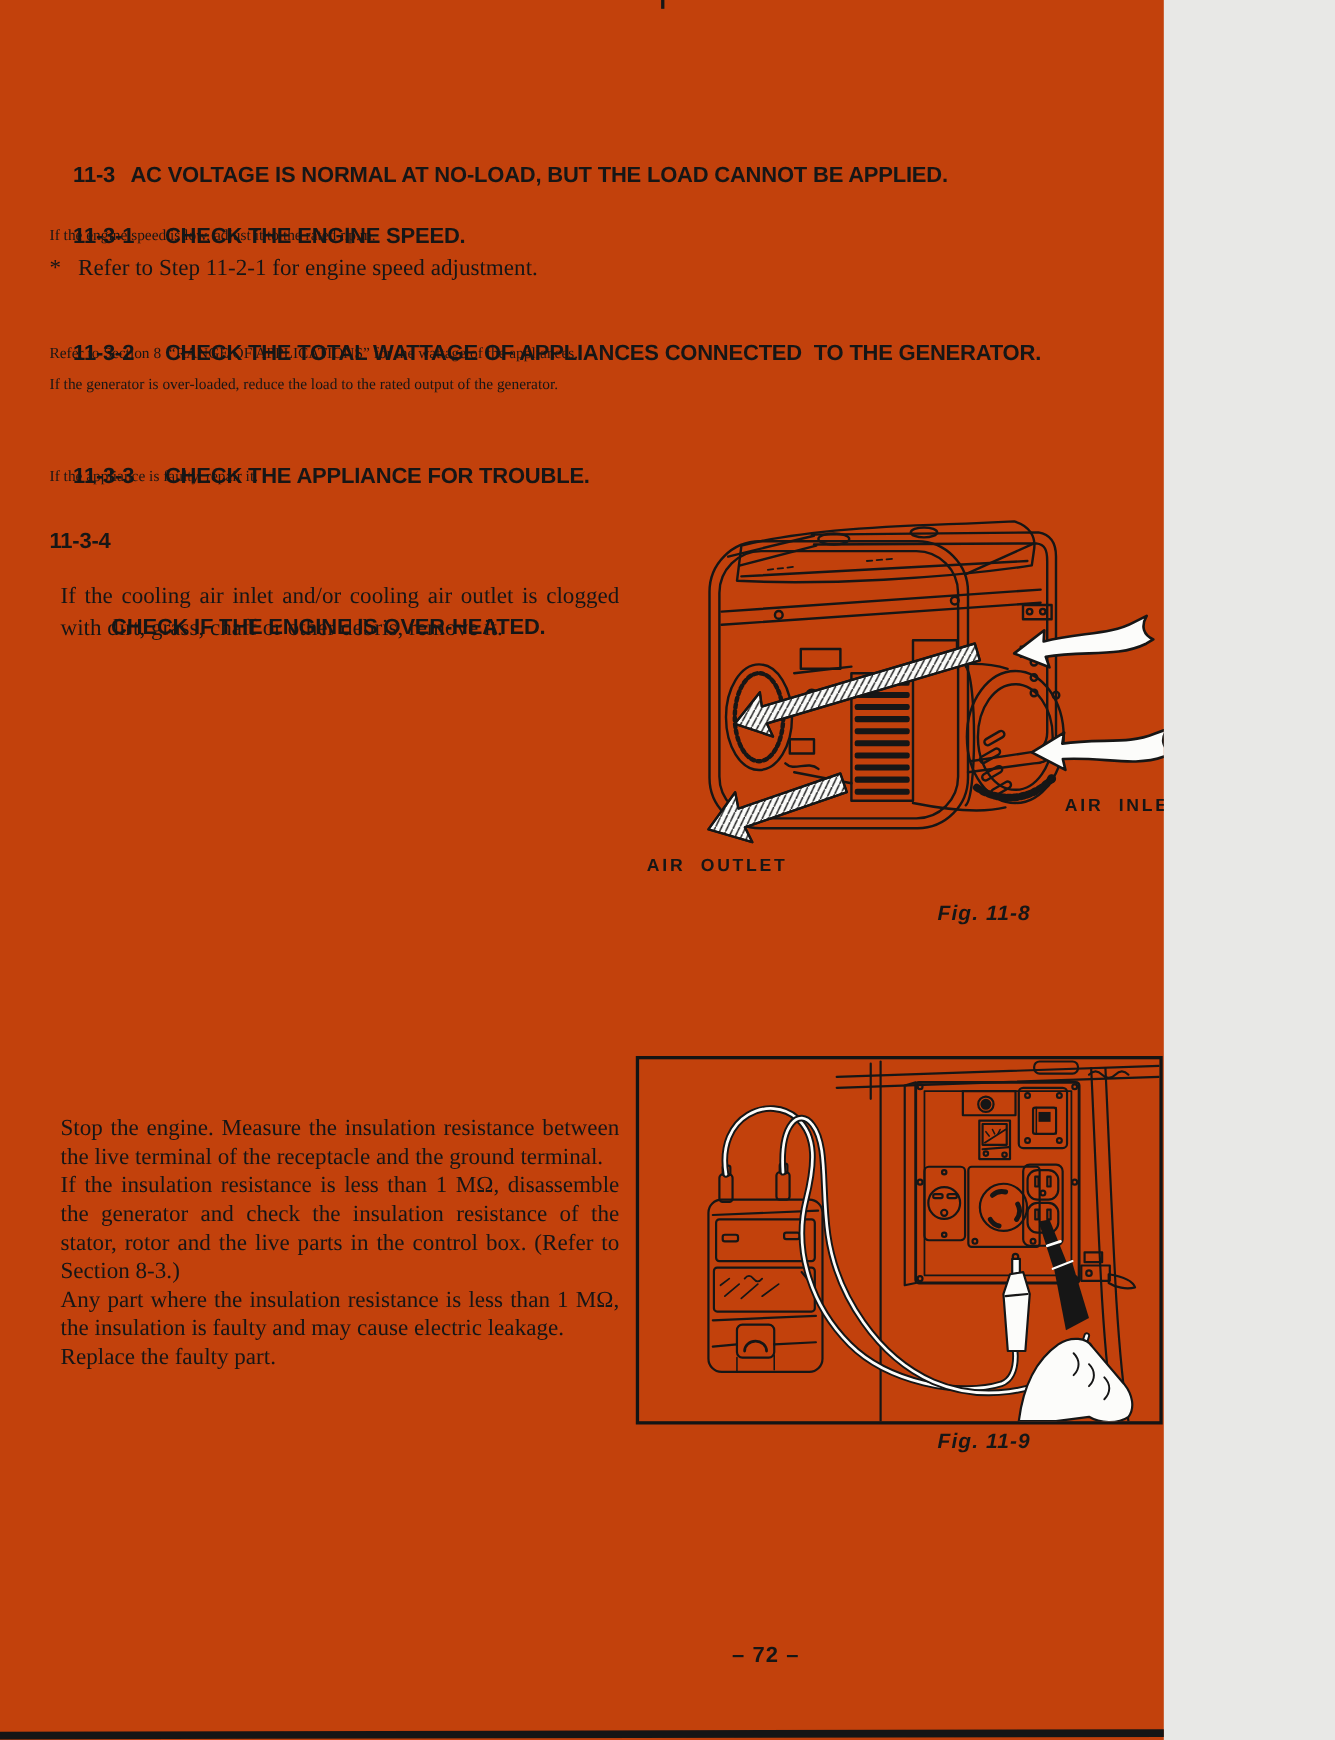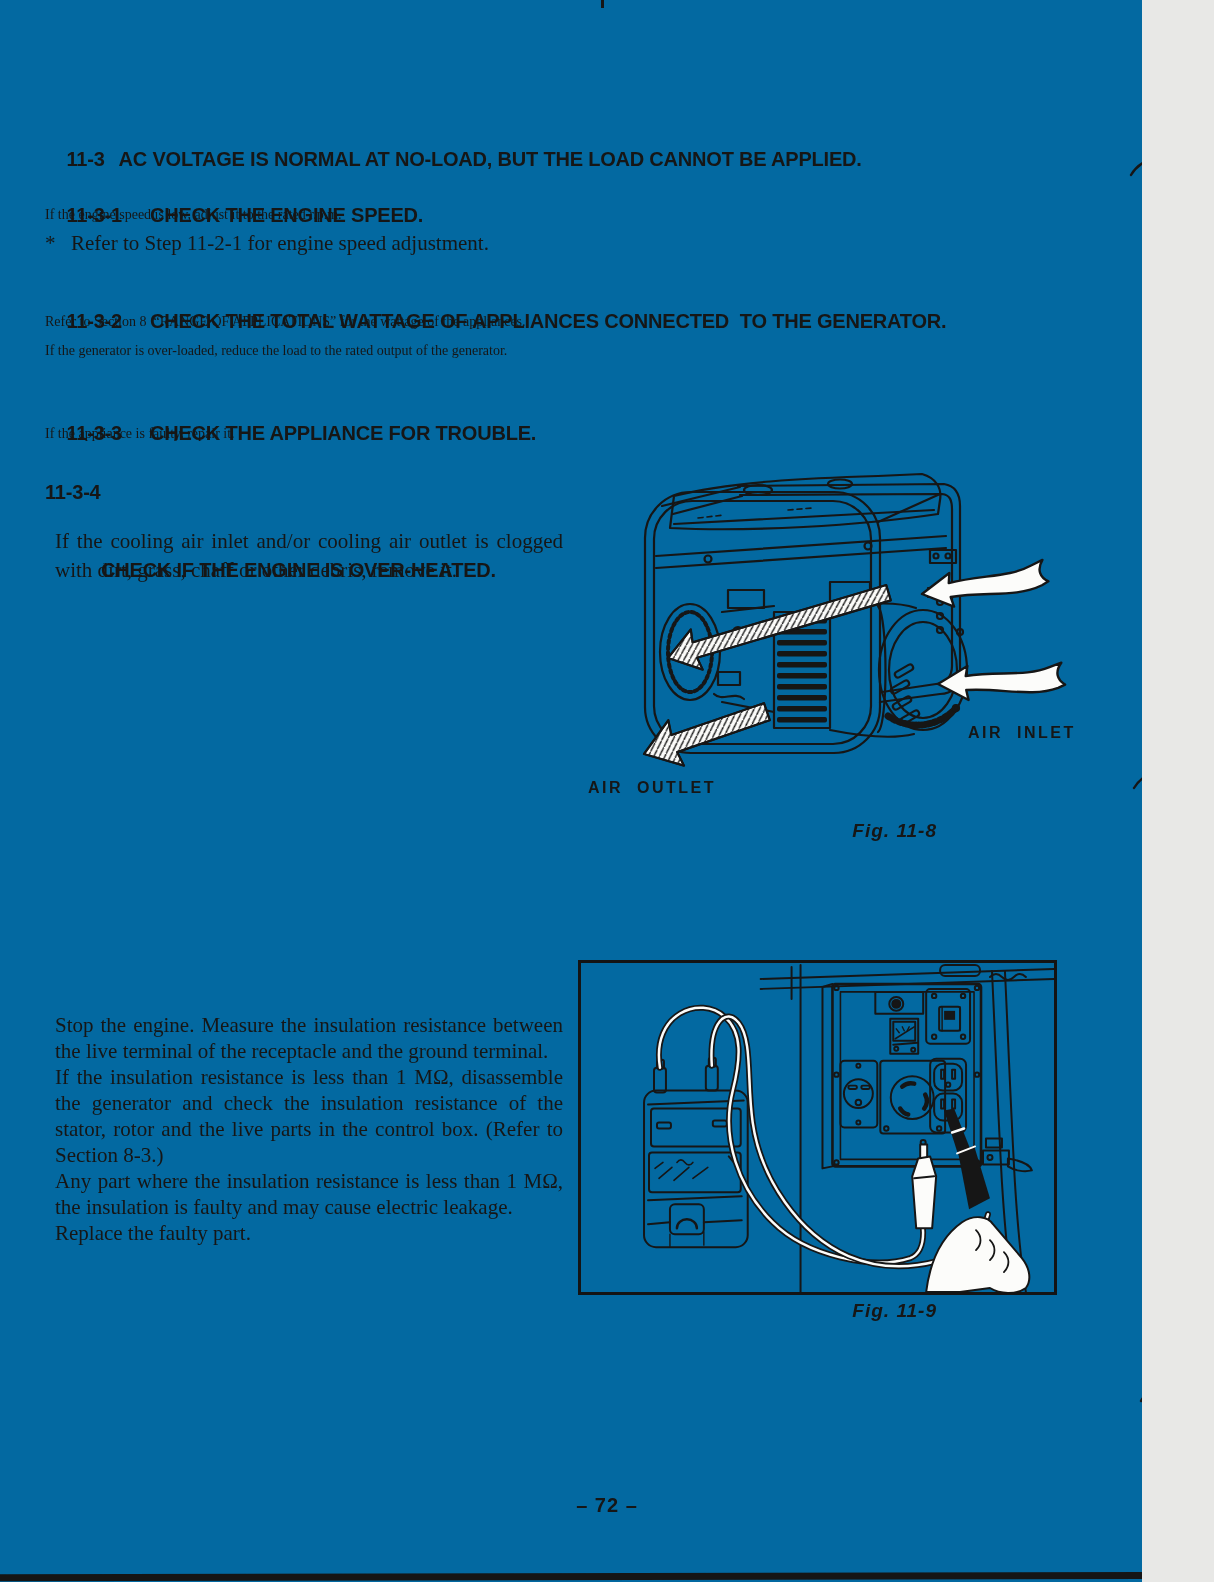--- a/index.html
+++ b/index.html
@@ -1,18 +1,18 @@
 <!DOCTYPE html>
 <html><head>
 <meta charset="utf-8">
 <style>
   html,body{margin:0;padding:0;background:#e8e8e6;}
   .page{
-    position:relative; width:1142px; height:1582px;
-    background:#0369a1; color:#161616; overflow:hidden;
+    position:relative; width:1058px; height:1582px;
+    background:#c2410c; color:#161616; overflow:hidden;
     font-family:"Liberation Serif", serif;
     text-decoration:underline;
   }
   .abs{position:absolute;}
   
   .hd{
     font-family:"Liberation Sans", sans-serif;
     font-weight:700; font-size:20px; line-height:30px;
     letter-spacing:-0.2px; white-space:pre;
   }
@@ -35,21 +35,21 @@
     font-family:"Liberation Sans", sans-serif; font-weight:700;
     font-size:16px; letter-spacing:2.5px; word-spacing:7px; white-space:pre;
   }
   .figcap{
     font-family:"Liberation Sans", sans-serif; font-style:italic;
     font-weight:700; font-size:19px; letter-spacing:1px;
     width:240px; text-align:right;
   }
   .pageno{
     font-family:"Liberation Sans", sans-serif; font-weight:700;
-    font-size:20px; letter-spacing:1px; width:240px; text-align:center;
+    font-size:20px; letter-spacing:1px; width:240px; text-align:right;
     white-space:pre;
   }
   .fig9box{border:3px solid #141414;}
   .bottombar{background:#151515; transform:rotate(-0.12deg);}
   .tick{background:#161616;}
   svg{display:block;}
 </style>
 </head>
 <body>
 

